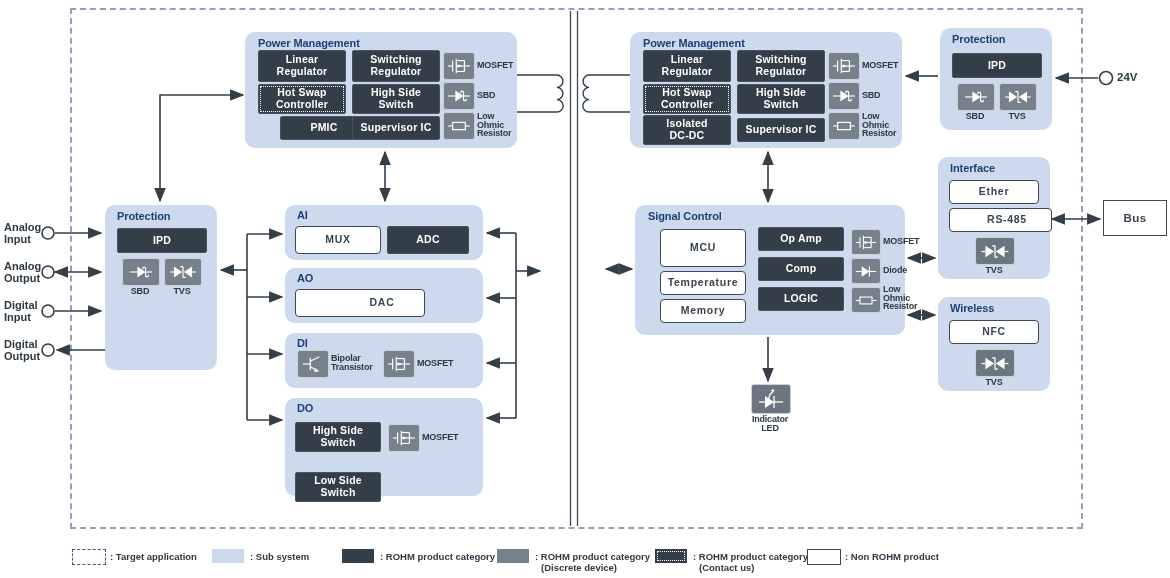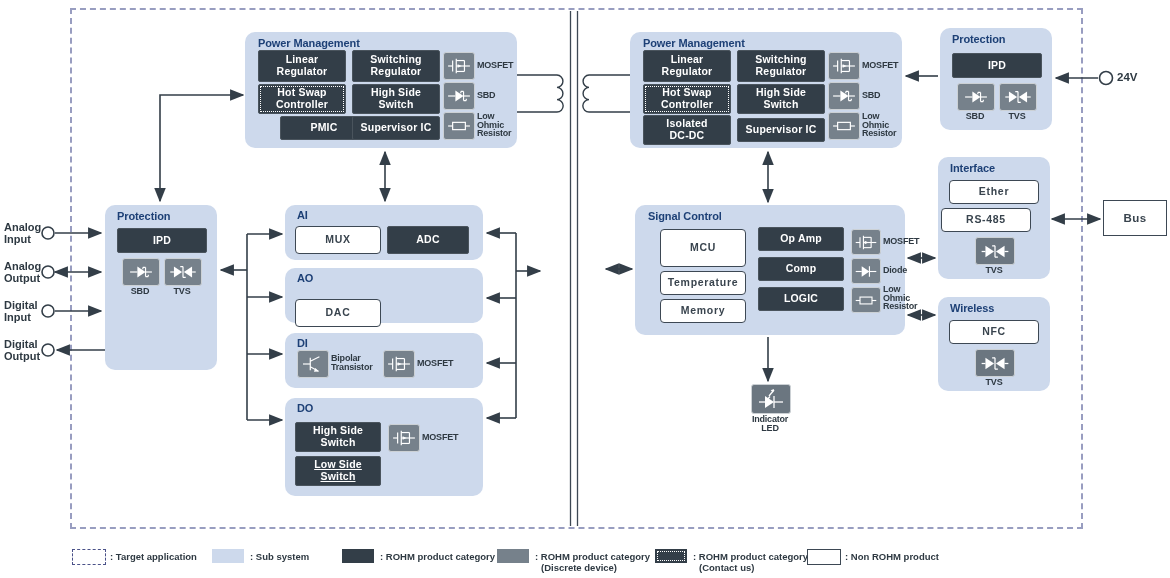--- a/index.html
+++ b/index.html
@@ -295,21 +295,21 @@
 Output</div>
 
   <div class="panel" style="left:285px;top:205px;width:198px;height:55px;">
     <div class="ptitle" style="left:12px;top:4px;">AI</div>
     <div class="white" style="left:10px;top:21px;width:84px;height:26px;">MUX</div>
     <div class="dark" style="left:102px;top:21px;width:80px;height:26px;">ADC</div>
   </div>
 
   <div class="panel" style="left:285px;top:268px;width:198px;height:55px;">
     <div class="ptitle" style="left:12px;top:4px;">AO</div>
-    <div class="white" style="left:10px;top:31px;width:84px;height:26px;">DAC</div>
+    <div class="white" style="left:10px;top:21px;width:84px;height:26px;padding-left:44px;">DAC</div>
   </div>
 
   <div class="panel" style="left:285px;top:333px;width:198px;height:55px;">
     <div class="ptitle" style="left:12px;top:4px;">DI</div>
     <div class="icon" style="left:12px;top:17px;width:30px;height:26px;">
         <svg width="26" height="20">
           <use href="#sym-bjt"></use>
         </svg>
       </div>
     <div class="ilabel" style="left:46px;top:21px;">Bipolar
@@ -319,21 +319,21 @@
           <use href="#sym-mosfet"></use>
         </svg>
       </div>
     <div class="ilabel" style="left:132px;top:26px;">MOSFET</div>
   </div>
 
   <div class="panel" style="left:285px;top:398px;width:198px;height:98px;">
     <div class="ptitle" style="left:12px;top:4px;">DO</div>
     <div class="dark" style="left:10px;top:24px;width:84px;height:28px;">High Side
 Switch</div>
-    <div class="dark" style="left:10px;top:58px;width:84px;height:28px;text-decoration:underline;">Low Side
+    <div class="dark" style="left:10px;top:74px;width:84px;height:28px;">Low Side
 Switch</div>
     <div class="icon" style="left:103px;top:26px;width:30px;height:26px;">
         <svg width="26" height="20">
           <use href="#sym-mosfet"></use>
         </svg>
       </div>
     <div class="ilabel" style="left:137px;top:35px;">MOSFET</div>
   </div>
 
 
@@ -371,21 +371,21 @@
       <svg width="30" height="24">
         <use href="#sym-led"></use>
       </svg>
     </div>
   <div class="ilabel ctr" style="left:741px;top:415px;width:58px;z-index:2;">Indicator
 LED</div>
 
   <div class="panel" style="left:938px;top:157px;width:112px;height:122px;">
     <div class="ptitle" style="left:12px;top:5px;">Interface</div>
     <div class="white" style="left:11px;top:23px;width:88px;height:22px;">Ether</div>
-    <div class="white" style="left:3px;top:51px;width:88px;height:22px;">RS-485</div>
+    <div class="white" style="left:11px;top:51px;width:88px;height:22px;padding-left:13px;">RS-485</div>
     <div class="icon dk" style="left:37px;top:80px;width:38px;height:26px;">
         <svg width="32" height="21">
           <use href="#sym-tvs"></use>
         </svg>
       </div>
     <div class="ilabel ctr" style="left:37px;top:109px;width:38px;">TVS</div>
   </div>
 
   <div class="panel" style="left:938px;top:297px;width:112px;height:94px;">
     <div class="ptitle" style="left:12px;top:5px;">Wireless</div>

